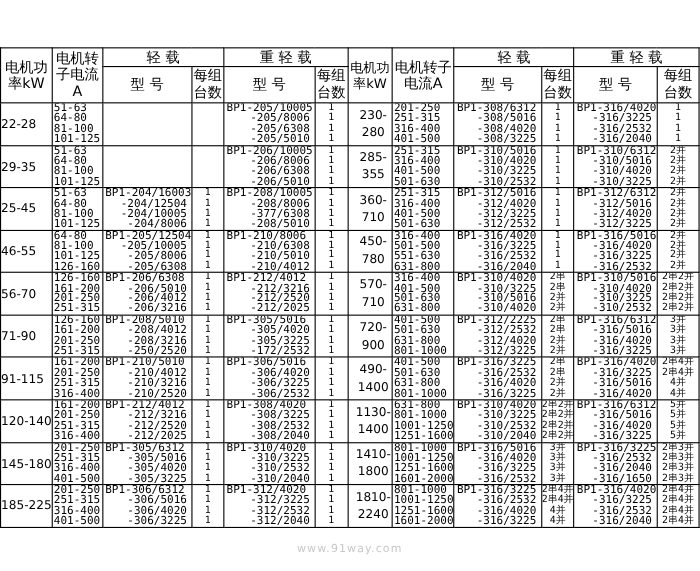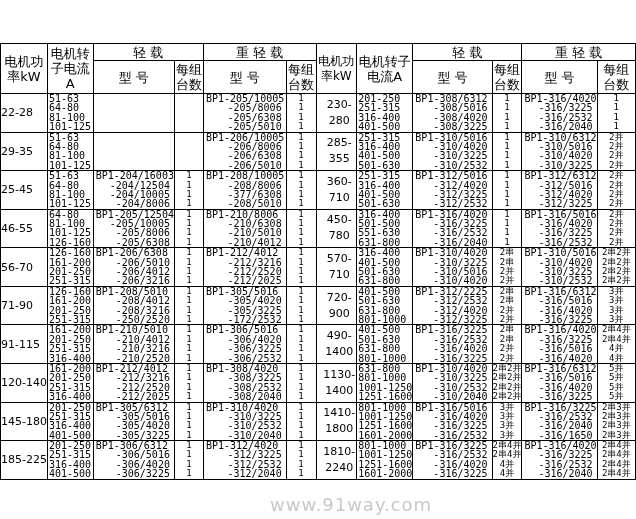--- a/index.html
+++ b/index.html
@@ -11,21 +11,21 @@
   th.sm { font-size:12px; }
   td.kw { font-family:"DejaVu Sans","Liberation Sans",sans-serif; font-size:11px; text-align:left; }
   td.kw2 { font-family:"DejaVu Sans","Liberation Sans",sans-serif; font-size:11px; text-align:center; padding-left:6px; line-height:16px; white-space:normal; }
   td.list { font-size:10px; line-height:9.4px; vertical-align:top; padding-top:0px; }
   .lines div { height:9.4px; }
   td.cur .lines div { padding-left:1px; text-align:left; }
   td.model .lines div { text-align:right; padding-right:4px; }
   td.model .lines div.first { text-align:left; padding-left:2px; padding-right:0; }
   td.cnt .lines div { text-align:center; font-size:9px; }
   .watermark { position:absolute; left:270px; top:494px; font-family:"DejaVu Sans","Liberation Sans",sans-serif;
-               font-size:18px; color:#c8c8c8; letter-spacing:1px; pointer-events:none; }
+               font-size:10px; color:#c8c8c8; letter-spacing:1px; pointer-events:none; }
 </style>
 </head>
 <body>
 
 <table>
   <colgroup>
     <col style="width:43px">
       <col style="width:46px">
       <col style="width:78px">
       <col style="width:32px">

